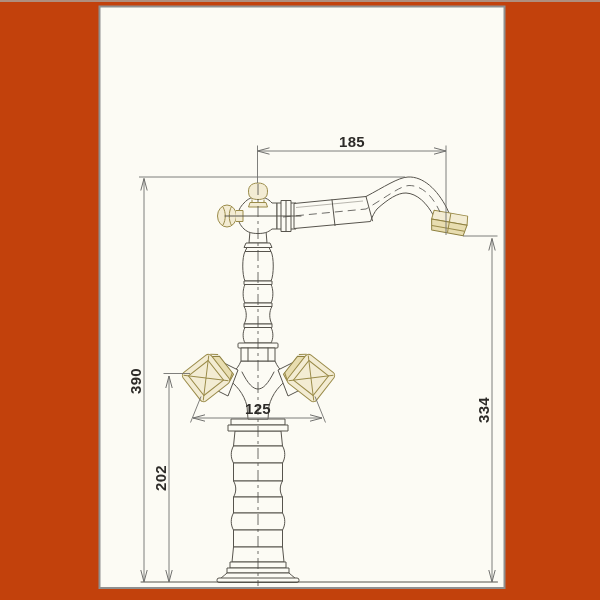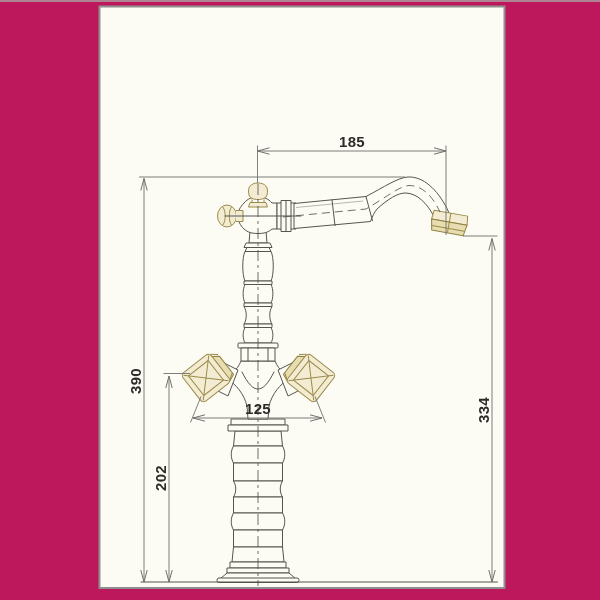--- a/index.html
+++ b/index.html
@@ -1,16 +1,16 @@
 <!DOCTYPE html>
 <html><head>
 <meta charset="utf-8">
 <style>
   html,body{margin:0;padding:0;background:#ffffff;}
-  .canvas{position:relative;width:600px;height:600px;background:#be185d;overflow:hidden;
+  .canvas{position:relative;width:600px;height:600px;background:#c2410c;overflow:hidden;
           font-family:"Liberation Sans",sans-serif;}
   svg{display:block;}
   
   .o  {stroke:#57544d;fill:none;stroke-width:1;stroke-linejoin:round;stroke-linecap:round;}
   .of {stroke:#57544d;fill:#fcfbf4;stroke-width:1;stroke-linejoin:round;}
   .thin{stroke:#8a877e;stroke-width:.6;fill:none;}
   
   .g  {stroke:#9a8b49;fill:none;stroke-width:1;stroke-linejoin:round;}
   .gf {stroke:#9a8b49;fill:#f3ecd3;stroke-width:1;stroke-linejoin:round;}
   .gf2{stroke:#8f8140;fill:#e8ddb0;stroke-width:1;stroke-linejoin:round;}

